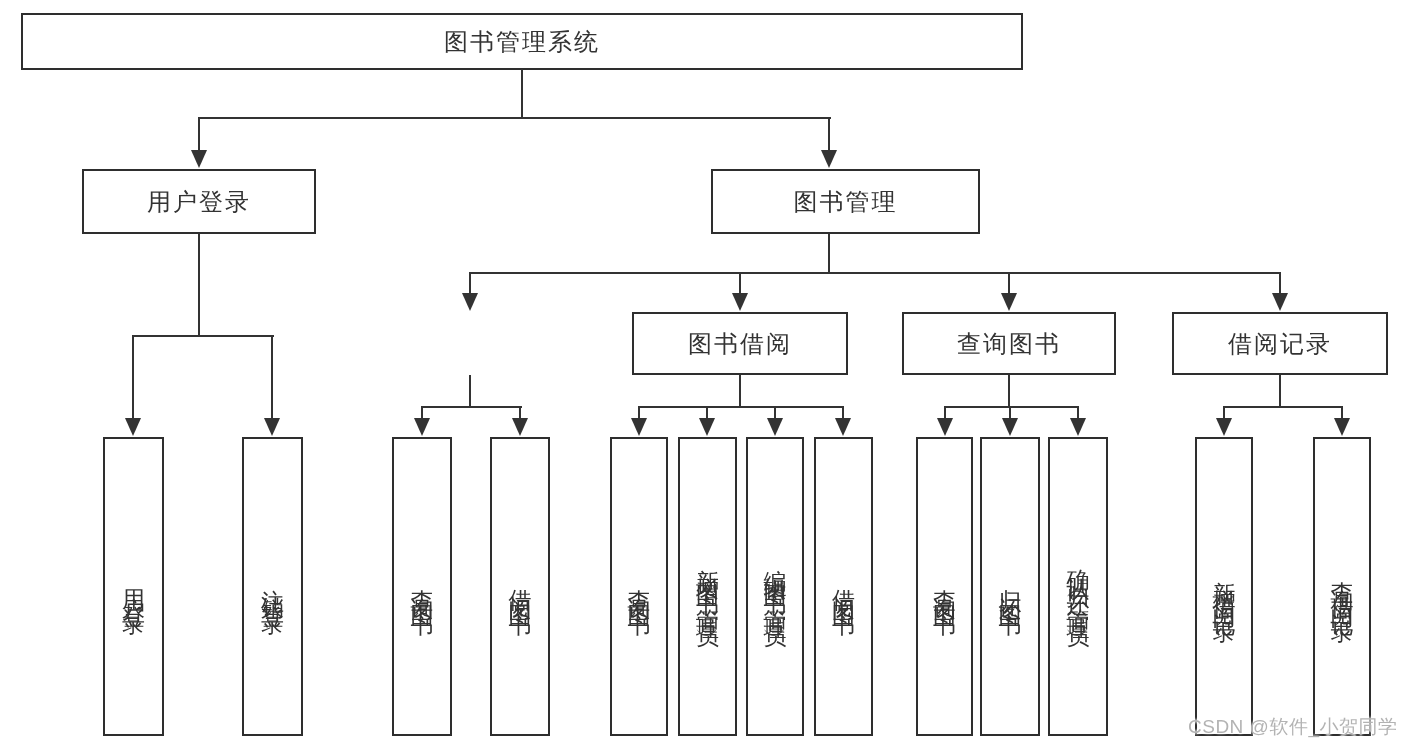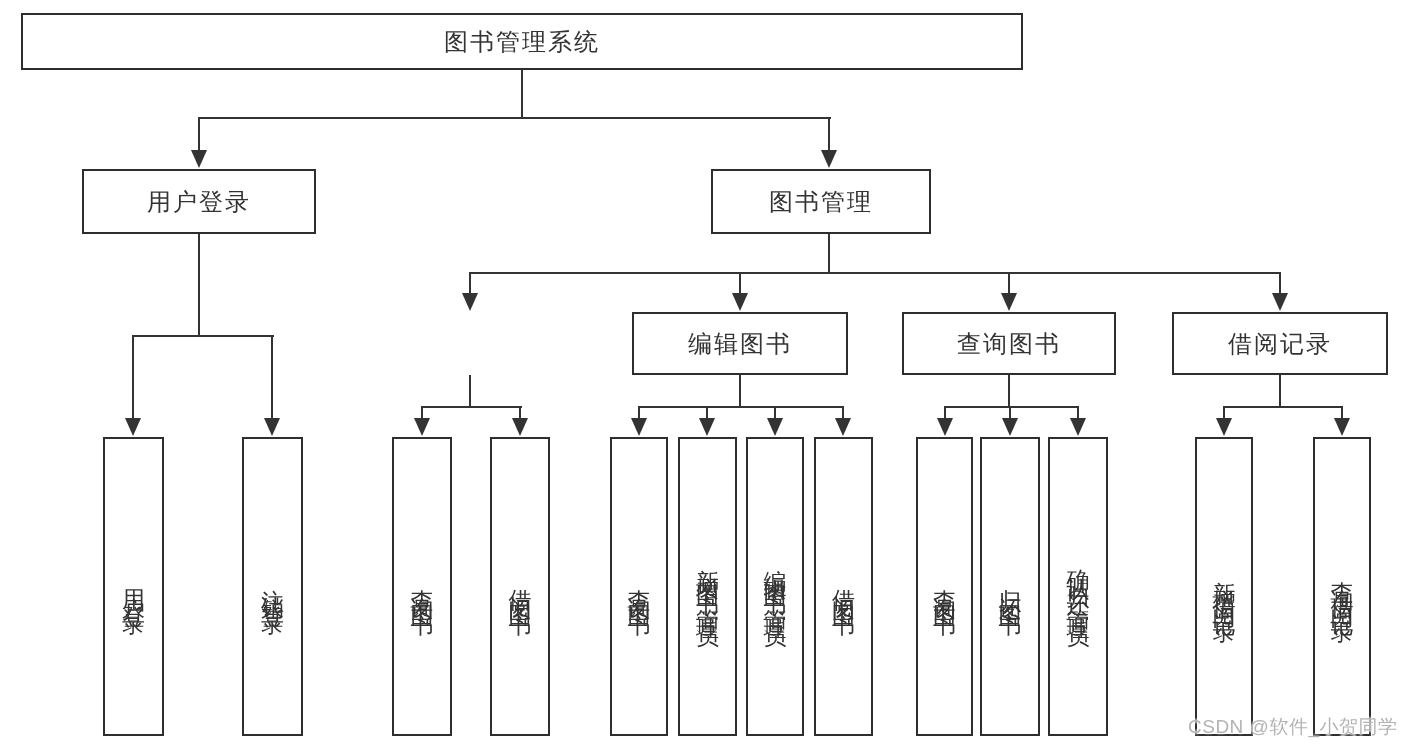--- a/index.html
+++ b/index.html
@@ -44,21 +44,21 @@
 
   <div class="hline" style="left:198px;top:117px;width:633px;height:2px"></div>
   <div class="vline" style="left:198px;top:117px;width:2px;height:35px"></div>
   <div class="arrow" style="left:191px;top:150px"></div>
   <div class="vline" style="left:828px;top:117px;width:2px;height:35px"></div>
   <div class="arrow" style="left:821px;top:150px"></div>
 
   <div class="box h" style="left:82px;top:169px;width:234px;height:65px">
     <span>用户登录</span>
   </div>
-  <div class="box h" style="left:711px;top:169px;width:220px;height:65px">
+  <div class="box h" style="left:711px;top:169px;width:269px;height:65px">
     <span>图书管理</span>
   </div>
 
   <div class="vline" style="left:198px;top:234px;width:2px;height:103px"></div>
   <div class="hline" style="left:132px;top:335px;width:142px;height:2px"></div>
   <div class="vline" style="left:132px;top:335px;width:2px;height:85px"></div>
   <div class="arrow" style="left:125px;top:418px"></div>
   <div class="vline" style="left:271px;top:335px;width:2px;height:85px"></div>
   <div class="arrow" style="left:264px;top:418px"></div>
 
@@ -67,21 +67,21 @@
   <div class="vline" style="left:469px;top:272px;width:2px;height:23px"></div>
   <div class="arrow" style="left:462px;top:293px"></div>
   <div class="vline" style="left:739px;top:272px;width:2px;height:23px"></div>
   <div class="arrow" style="left:732px;top:293px"></div>
   <div class="vline" style="left:1008px;top:272px;width:2px;height:23px"></div>
   <div class="arrow" style="left:1001px;top:293px"></div>
   <div class="vline" style="left:1279px;top:272px;width:2px;height:23px"></div>
   <div class="arrow" style="left:1272px;top:293px"></div>
 
   <div class="box h" style="left:632px;top:312px;width:216px;height:63px">
-    <span>编辑图书</span>
+    <span>图书借阅</span>
   </div>
   <div class="box h" style="left:902px;top:312px;width:214px;height:63px">
     <span>查询图书</span>
   </div>
   <div class="box h" style="left:1172px;top:312px;width:216px;height:63px">
     <span>借阅记录</span>
   </div>
 
   <div class="vline" style="left:469px;top:375px;width:2px;height:33px"></div>
   <div class="hline" style="left:421px;top:406px;width:101px;height:2px"></div>

